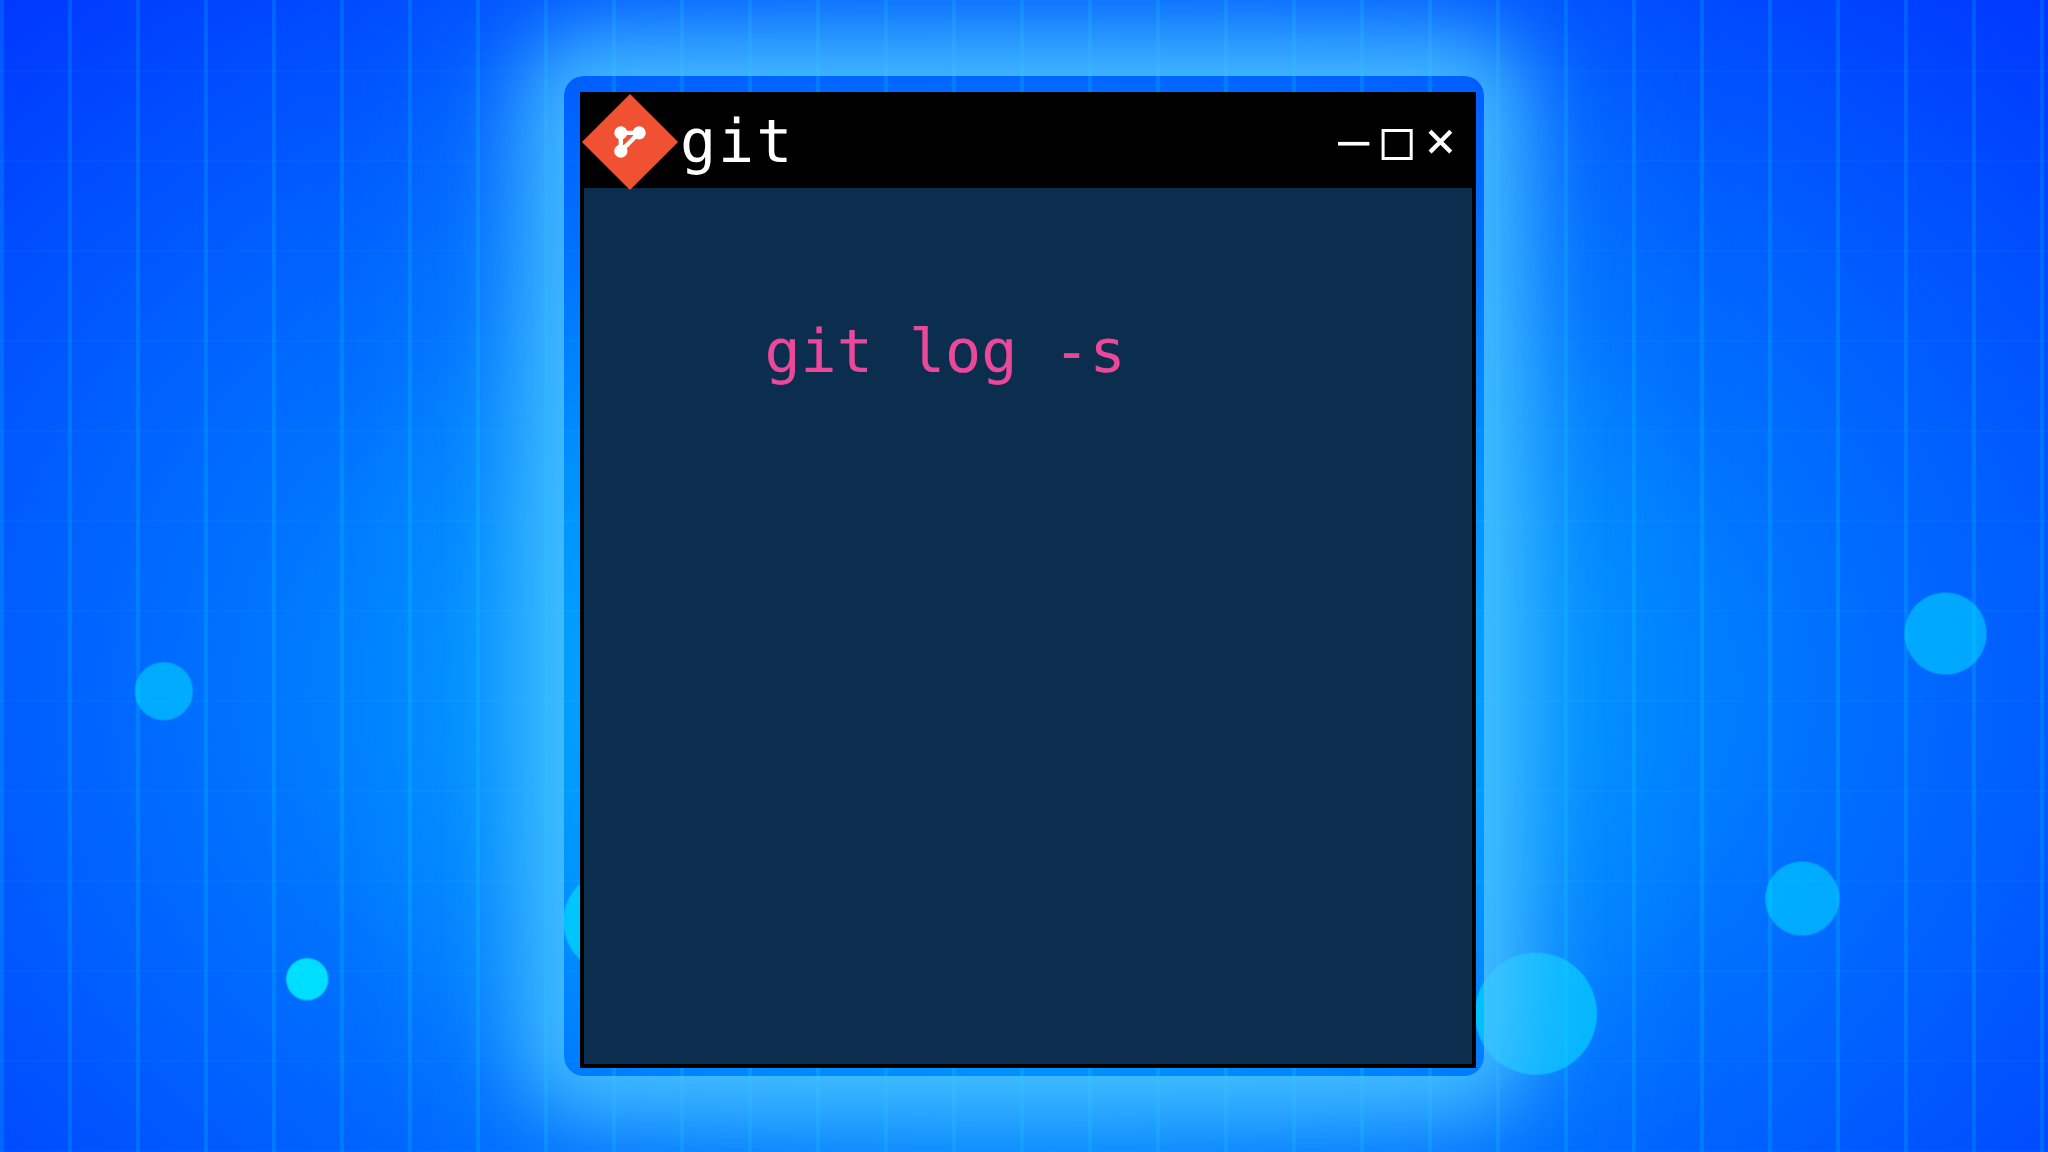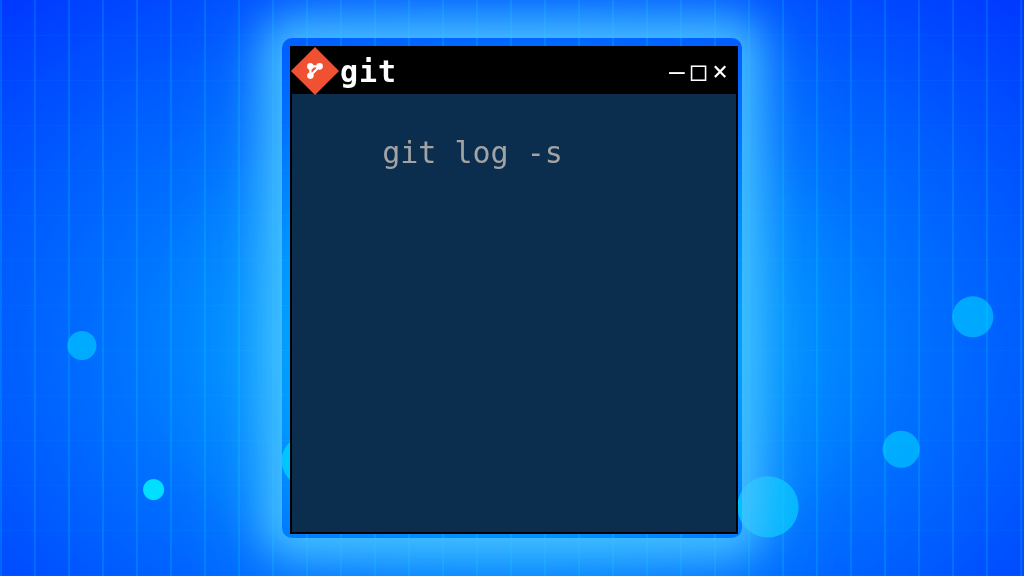--- a/index.html
+++ b/index.html
@@ -15,25 +15,25 @@
       repeating-linear-gradient(0deg,rgba(255,255,255,.04) 0 1px,transparent 1px 45px),
       radial-gradient(ellipse at 50% 60%,#3ad0ff 0%,#0d6efd 55%,#0038ff 100%);
     filter:saturate(1.3);
   }
   .glow{position:absolute;left:282px;top:38px;width:460px;height:500px;border-radius:10px;
     box-shadow:0 0 40px 18px rgba(80,200,255,.85),0 0 80px 30px rgba(40,160,255,.5)}
   .win{position:absolute;left:290px;top:46px;width:444px;height:484px;background:#0b2e4f;border:2px solid #000;display:flex;flex-direction:column}
   .titlebar{height:46px;background:#000;display:flex;align-items:center;padding:0 8px 0 6px;gap:8px}
   .logo{width:34px;height:34px;transform:rotate(45deg);background:#f05133;display:flex;align-items:center;justify-content:center}
   .logo svg{transform:rotate(-45deg)}
-  .title{color:#fff;font-weight:700;font-size:30px;letter-spacing:1px}
+  .title{color:#fff;font-weight:400;font-size:30px;letter-spacing:1px}
   .spacer{flex:1}
   .ctl{display:flex;gap:6px;align-items:center}
   .ctl span{color:#fff;font-size:26px;line-height:1;cursor:pointer;user-select:none}
-  .body{flex:1;padding:6px 18px;color:#a3a3a3;font-size:30px;white-space:pre}
+  .body{flex:1;padding:30px 18px;color:#ec4899;font-size:30px;white-space:pre}
 </style>
 </head>
 <body>
 
 <div class="bg"></div>
 <div class="glow"></div>
 
 <div class="win">
   <div class="titlebar">
     <div class="logo">

